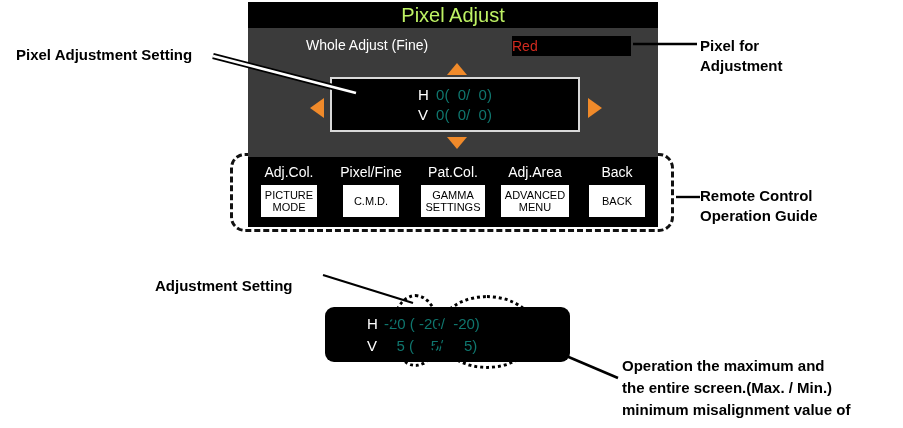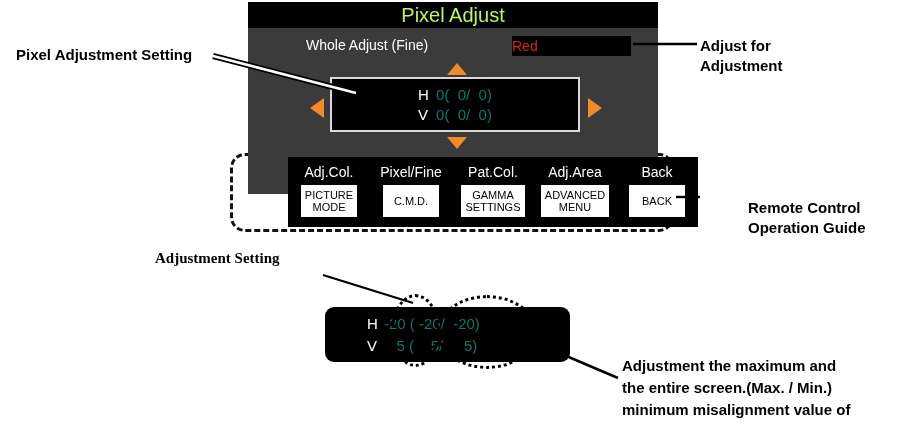--- a/index.html
+++ b/index.html
@@ -6,22 +6,22 @@
   .canvas{
     position:relative;width:903px;height:428px;background:#fff;overflow:hidden;
     font-family:"Liberation Sans","DejaVu Sans",sans-serif;
   }
   
   .leaders{position:absolute;left:0;top:0;width:903px;height:428px;pointer-events:none;z-index:30;}
   
   .ann{position:absolute;color:#000;font-weight:bold;font-size:15px;line-height:20px;white-space:nowrap;z-index:20;}
   .ann-pixel{left:16px;top:45px;}
   .ann-color{left:700px;top:36px;}
-  .ann-remote{left:700px;top:198px;margin-left:48px;}
-  .ann-adjust{left:155px;top:248px;font-family:Liberation Serif, serif;}
+  .ann-remote{left:700px;top:186px;}
+  .ann-adjust{left:155px;top:276px;}
   .ann-minmax{left:622px;top:355px;line-height:22px;}
   
   .title-bar{position:absolute;left:248px;top:2px;width:410px;height:26px;background:#000;
     color:#bef264;font-size:20px;line-height:26px;text-align:center;z-index:2;}
   .menu-body{position:absolute;left:248px;top:28px;width:410px;height:166px;background:#3b3b3b;z-index:2;}
   .mode-label{position:absolute;left:58px;top:9px;color:#fff;font-size:14px;white-space:nowrap;}
   .red-box{position:absolute;left:264px;top:8px;width:119px;height:20px;background:#000;
     color:#cf2a1e;font-size:14px;line-height:20px;text-align:left;}
   .inner-box{position:absolute;left:82px;top:49px;width:250px;height:55px;background:#000;
     border:2px solid #d9d9d9;box-sizing:border-box;display:flex;flex-direction:column;
@@ -31,21 +31,21 @@
   .val-row .val{color:#0f766e;}
   .tri{position:absolute;width:0;height:0;}
   .tri-up{left:199px;top:35px;border-left:10px solid transparent;border-right:10px solid transparent;border-bottom:12px solid #f08a2a;}
   .tri-down{left:199px;top:109px;border-left:10px solid transparent;border-right:10px solid transparent;border-top:12px solid #f08a2a;}
   .tri-left{left:62px;top:70px;border-top:10px solid transparent;border-bottom:10px solid transparent;border-right:14px solid #f08a2a;}
   .tri-right{left:340px;top:70px;border-top:10px solid transparent;border-bottom:10px solid transparent;border-left:14px solid #f08a2a;}
   
   .guide-border{position:absolute;left:230px;top:153px;width:444px;height:79px;box-sizing:border-box;
     border:3px dashed #111;border-radius:15px;z-index:1;}
   .guide-bar{position:absolute;left:248px;top:157px;width:410px;height:70px;background:#000;
-    display:flex;z-index:2;margin-left:40px;}
+    display:flex;z-index:2;}
   .rc-col{flex:1;display:flex;flex-direction:column;align-items:center;padding-top:6px;}
   .rc-func{color:#fff;font-size:14px;line-height:18px;white-space:nowrap;}
   .rc-btn{margin-top:4px;min-width:56px;min-height:32px;padding:1px 4px;background:#fff;color:#000;
     font-size:11px;line-height:12.5px;display:flex;flex-direction:column;justify-content:center;
     align-items:center;text-align:center;box-sizing:border-box;}
   
   .adj-panel{position:absolute;left:325px;top:307px;width:245px;height:55px;background:#000;
     border-radius:9px;display:flex;flex-direction:column;justify-content:center;
     padding-left:42px;box-sizing:border-box;z-index:2;}
   .adj-panel .val-row{line-height:22px;}
@@ -64,33 +64,33 @@
     <line x1="213" y1="56" x2="356" y2="93" stroke="#fff" stroke-width="2.8"></line>
     <line x1="633" y1="44" x2="697" y2="44" stroke="#000" stroke-width="2.4"></line>
     <line x1="676" y1="197" x2="700" y2="197" stroke="#000" stroke-width="2.4"></line>
     <line x1="323" y1="275" x2="413" y2="303" stroke="#000" stroke-width="2.2"></line>
     <line x1="531" y1="341" x2="618" y2="378" stroke="#000" stroke-width="2.6"></line>
   </svg>
 
   <div class="ann ann-pixel">Pixel Adjustment Setting</div>
 
   <div class="ann ann-color">
-    <div>Adjust for</div>
+    <div>Pixel for</div>
     <div>Adjustment</div>
   </div>
 
   <div class="ann ann-remote">
     <div>Remote Control</div>
     <div>Operation Guide</div>
   </div>
 
   <div class="ann ann-adjust">Adjustment Setting</div>
 
   <div class="ann ann-minmax">
-    <div>Adjustment the maximum and</div>
+    <div>Operation the maximum and</div>
     <div>the entire screen.(Max. / Min.)</div>
     <div>minimum misalignment value of</div>
   </div>
 
   <div class="title-bar">
     <span>Pixel Adjust</span>
   </div>
 
   <div class="menu-body">
     <span class="mode-label">Whole Adjust (Fine)</span>

